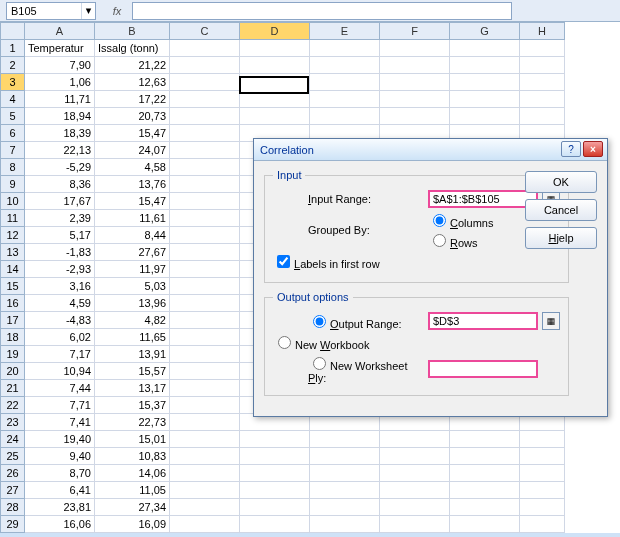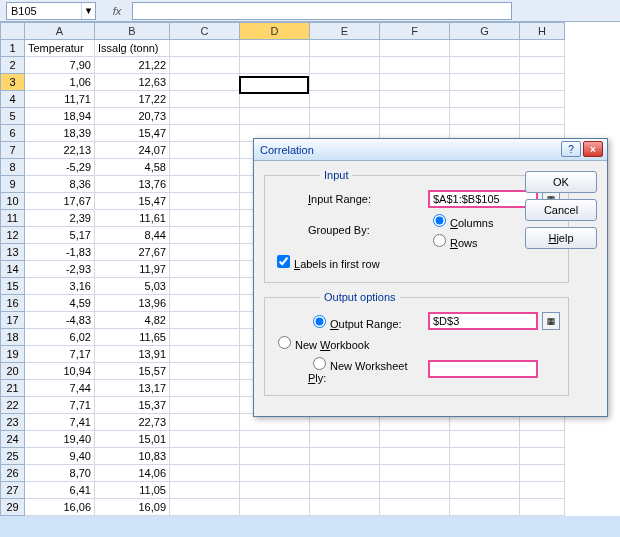--- a/index.html
+++ b/index.html
@@ -152,21 +152,20 @@
     position: relative;
   }
   fieldset {
     border:1px solid #c8c8c8;
     margin:0 0 8px 0;
     padding: 6px 8px 8px 8px;
   }
   legend {
     padding: 0 4px;
     color:#003399;
-    margin-left:47px;
   }
   .row {
     display:flex;
     align-items:center;
     margin: 3px 0;
   }
   .lbl { width: 120px; margin-left: 35px; }
   .input-mini {
     width: 110px;
     height: 18px;
@@ -515,20 +514,31 @@
           <td class="txt-right"></td>
           <td class="txt-right"></td>
           <td class="txt-right"></td>
           <td class="txt-right"></td>
           <td class="txt-right"></td>
         </tr>
         <tr>
           <td class="row-hdr">27</td>
           <td class="txt-right dashed-mid">6,41</td>
           <td class="txt-right dashed-right">11,05</td>
+          <td class="txt-right"></td>
+          <td class="txt-right"></td>
+          <td class="txt-right"></td>
+          <td class="txt-right"></td>
+          <td class="txt-right"></td>
+          <td class="txt-right"></td>
+        </tr>
+        <tr>
+          <td class="row-hdr">28</td>
+          <td class="txt-right dashed-mid">23,81</td>
+          <td class="txt-right dashed-right">27,34</td>
           <td class="txt-right"></td>
           <td class="txt-right"></td>
           <td class="txt-right"></td>
           <td class="txt-right"></td>
           <td class="txt-right"></td>
           <td class="txt-right"></td>
         </tr>
         <tr>
           <td class="row-hdr">29</td>
           <td class="txt-right dashed-mid">16,06</td>

